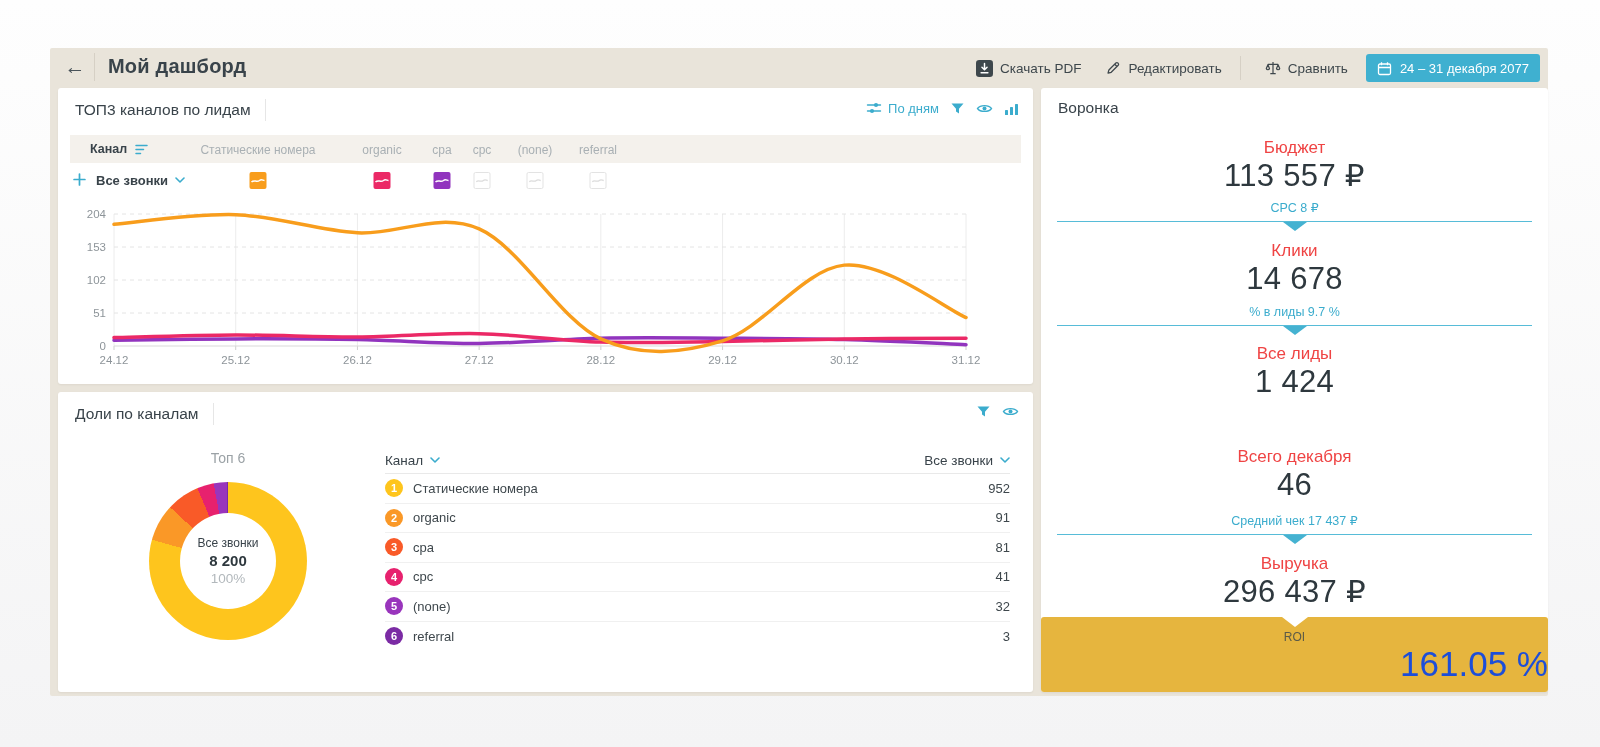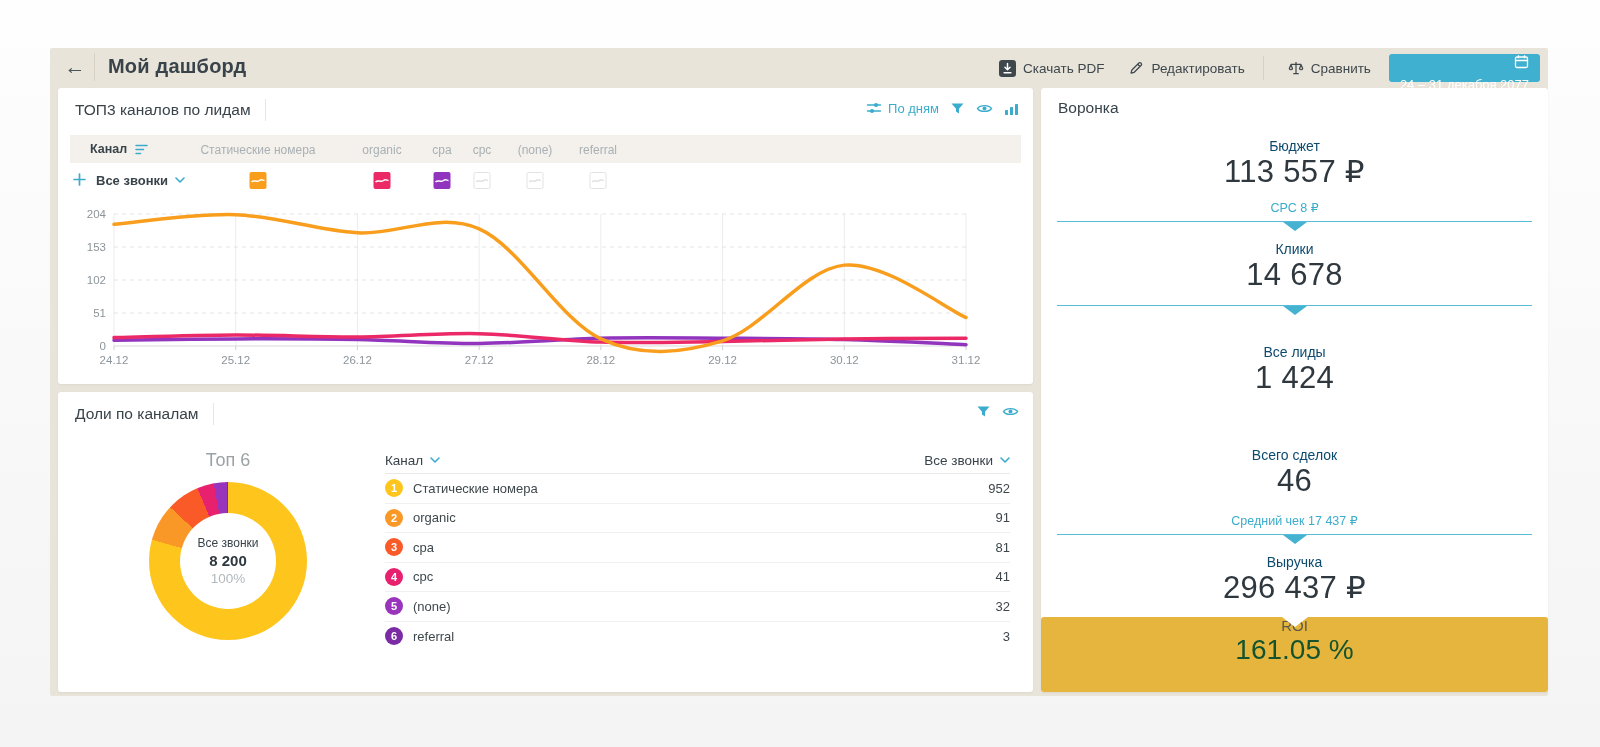--- a/index.html
+++ b/index.html
@@ -12,22 +12,22 @@
   
   .topbar { position:absolute; left:0; top:0; width:100%; height:40px; }
   .back-btn { position:absolute; left:12px; top:5px; width:26px; height:28px;
     font-size:21px; color:#4A545A; text-align:center; line-height:28px; cursor:pointer; }
   .tb-divider { position:absolute; left:44px; top:5px; width:1px; height:28px; background:#D6D0C5; }
   .page-title { position:absolute; left:58px; top:7px; font-size:20px; font-weight:600;
     letter-spacing:.2px; color:#39434A; }
   .tb-actions { position:absolute; right:8px; top:5px; height:30px; display:flex; align-items:center; gap:18px; }
   .tb-action { display:flex; align-items:center; gap:7px; font-size:13.5px; color:#3E474C; cursor:pointer;margin-left:6px; }
   .tb-vsep { width:1px; height:24px; background:#D6D0C5; }
-  .date-btn { display:flex; align-items:flex-end; gap:8px; height:28px; padding:0 11px;
-    background:#3FB0D0; border-radius:3px; color:#fff; font-size:13px; cursor:pointer;flex-direction:column; }
+  .date-btn { display:flex; align-items:center; gap:8px; height:28px; padding:0 11px;
+    background:#3FB0D0; border-radius:3px; color:#fff; font-size:13px; cursor:pointer; }
 
   
   .panel { position:absolute; background:#fff; border-radius:3px; box-shadow:0 1px 2px rgba(90,80,60,.08); }
   #panel-top    { left:8px;   top:40px;  width:975px; height:296px; }
   #panel-shares { left:8px;   top:344px; width:975px; height:300px; }
   #panel-funnel { left:991px; top:40px;  width:507px; height:604px; }
   .panel-head { position:absolute; left:0; top:0; right:0; height:42px; }
   .panel-title-wrap { position:absolute; left:17px; top:11px; display:flex; align-items:center; }
   .panel-title { font-size:15.5px; color:#39434A; }
   .head-divider { width:1px; height:22px; background:#E6E6E6; margin-left:14px; }
@@ -46,55 +46,55 @@
   .row-sel { position:absolute; left:26px; top:5px; display:flex; align-items:center; gap:7px;
     font-size:13px; font-weight:600; color:#39434A; cursor:pointer; }
   .swatch { position:absolute; top:4px; width:17px; height:17px; transform:translateX(-50%);
     border-radius:2px; cursor:pointer; }
   .swatch.off { background:#fff; border:1px solid #E3E3E3; }
   .s1{left:188px}.s2{left:312px}.s3{left:372px}.s4{left:412px}.s5{left:465px}.s6{left:528px}
   #line-svg { position:absolute; left:8px; top:116px; }
 
   
   .donut-cap { position:absolute; left:170px; top:58px; transform:translateX(-50%);
-    font-size:18px; color:#9BA2A6; }
+    font-size:14px; color:#9BA2A6; }
   .donut { position:absolute; left:91px; top:90px; width:158px; height:158px; border-radius:50%; cursor:pointer; }
   .donut-hole { position:absolute; left:31px; top:31px; width:96px; height:96px; border-radius:50%;
     background:#fff; display:flex; flex-direction:column; align-items:center; justify-content:center; gap:2px; }
   .dh-label { font-size:12px; color:#39434A; }
   .dh-value { font-size:15px; font-weight:700; color:#2E383E; }
   .dh-pct { font-size:13.5px; color:#B2B8BC; }
   .shares-table { position:absolute; left:327px; right:23px; top:56px; }
   .st-head { display:flex; justify-content:space-between; align-items:center; height:26px;
     border-bottom:1px solid #E9E9E9; font-size:13.5px; color:#39434A; }
   .st-sort { display:flex; align-items:center; gap:7px; cursor:pointer; }
   .st-row { display:flex; align-items:center; height:29.5px; border-bottom:1px solid #F0F0F0; }
   .st-row:last-child { border-bottom:none; }
   .badge { width:18px; height:18px; border-radius:50%; color:#fff; font-size:11px; font-weight:700;
     text-align:center; line-height:18px; flex:none; }
   .st-name { margin-left:10px; font-size:13px; color:#3E474C; }
   .st-val { margin-left:auto; font-size:13px; color:#3E474C; }
 
   
   .f-stage { position:absolute; left:0; right:0; text-align:center; }
   .fs1{top:50px}.fs2{top:153px}.fs3{top:256px}.fs4{top:359px}.fs5{top:466px}
-  .f-label { font-size:14px; color:#0c4a6e; }
+  .f-label { font-size:17px; color:#ef4444; }
   .f-value { font-size:31px; line-height:36px; color:#2E383E; letter-spacing:.3px; }
   .f-conn { position:absolute; left:16px; right:16px; text-align:center; }
   .fc1{top:112px}.fc2{top:217px}.fc3{top:319px}.fc4{top:425px}
   .f-conn .txt { font-size:12.5px; color:#3BACCD; margin-bottom:6px; }
   .f-conn .ln { height:1px; background:#57BCD8; position:relative; }
   .f-conn .ln i { position:absolute; left:50%; top:1px; transform:translateX(-50%); width:0; height:0;
     border-left:12px solid transparent; border-right:12px solid transparent; border-top:9px solid #45B2D1; }
   .f-roi { position:absolute; left:0; right:0; bottom:0; height:75px; background:#E6B53E;
     border-radius:3px; text-align:center; }
   .f-roi .notch { position:absolute; top:0; left:50%; transform:translateX(-50%); width:0; height:0;
     border-left:13px solid transparent; border-right:13px solid transparent; border-top:10px solid #fff; }
-  .roi-label { font-size:15px; color:rgba(58,68,74,.8); }
-  .roi-value { font-size:28px; color:#14532d; }
+  .roi-label { margin-top:13px; font-size:12px; color:rgba(58,68,74,.8); }
+  .roi-value { font-size:35px; color:#1d4ed8;text-align:right; }
   svg { display:block; }
 </style>
 </head>
 <body>
 
 <div class="canvas">
 
   <div class="topbar">
     <div class="back-btn">
       <span>←</span>
@@ -383,32 +383,33 @@
       <div class="ln">
           <i></i>
         </div>
     </div>
 
     <div class="f-stage fs2">
       <div class="f-label">Клики</div>
       <div class="f-value">14 678</div>
     </div>
     <div class="f-conn fc2">
+      <div class="txt">% в лиды 9.7 %</div>
       <div class="ln">
           <i></i>
         </div>
     </div>
 
     <div class="f-stage fs3">
       <div class="f-label">Все лиды</div>
       <div class="f-value">1 424</div>
     </div>
 
     <div class="f-stage fs4">
-      <div class="f-label">Всего сделок</div>
+      <div class="f-label">Всего декабря</div>
       <div class="f-value">46</div>
     </div>
     <div class="f-conn fc4">
       <div class="txt">Средний чек 17 437 ₽</div>
       <div class="ln">
           <i></i>
         </div>
     </div>
 
     <div class="f-stage fs5">

